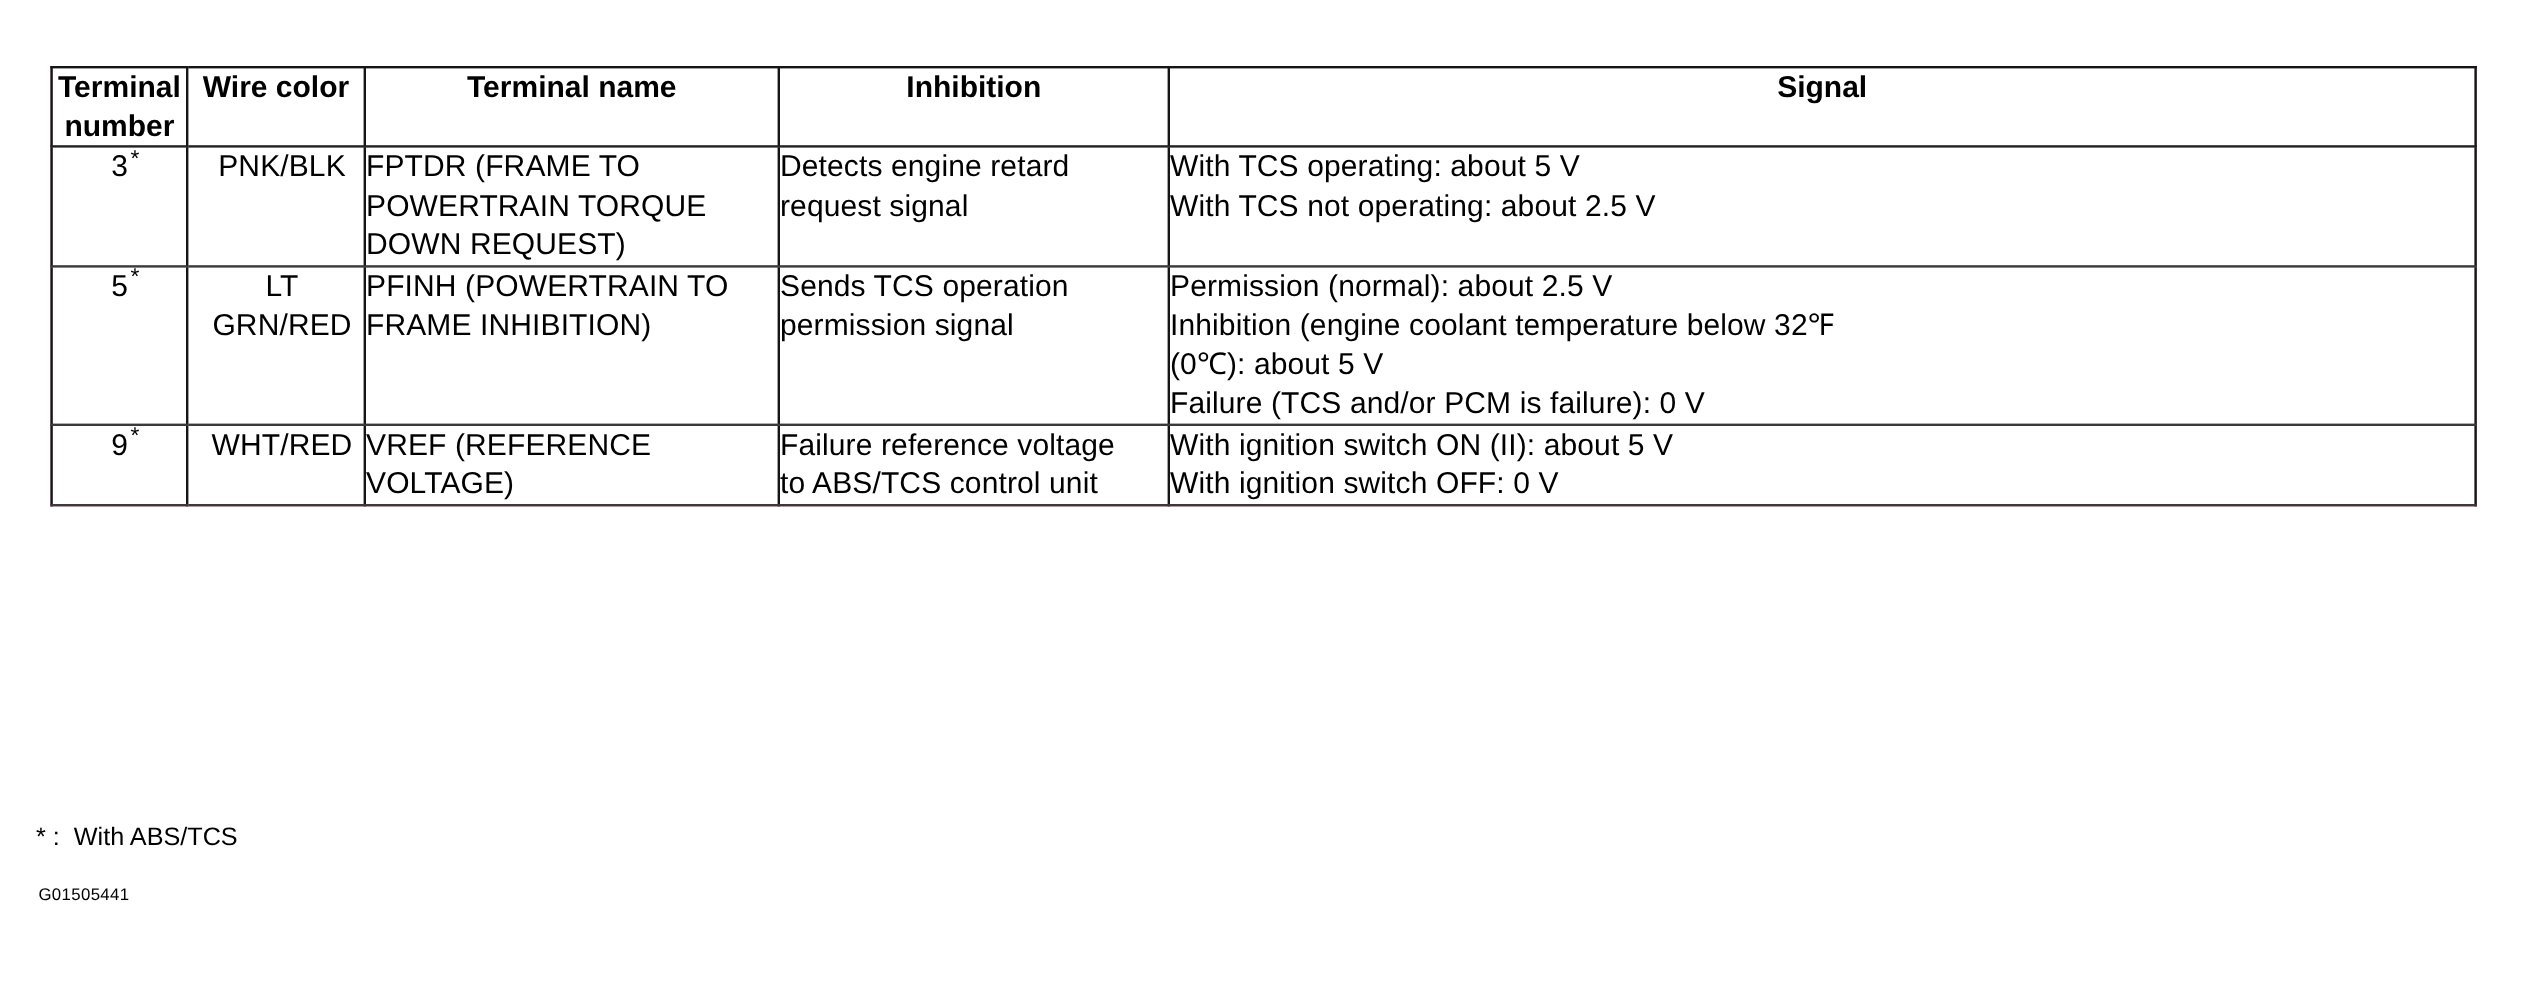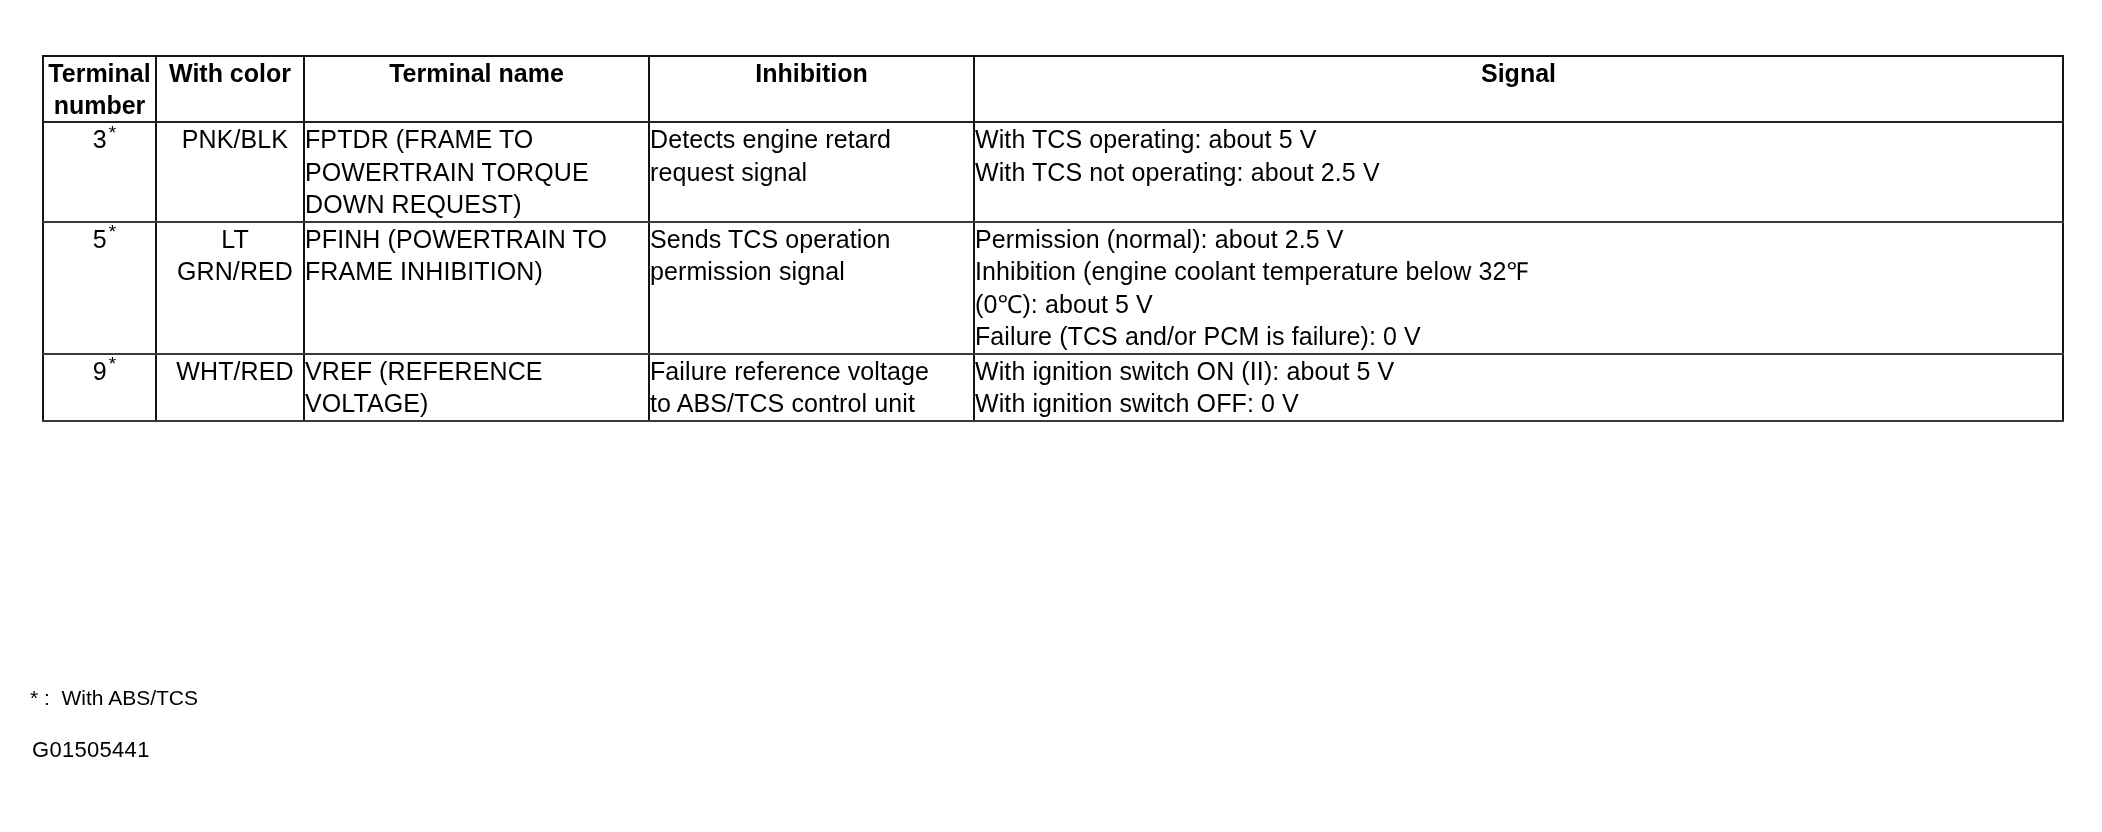--- a/index.html
+++ b/index.html
@@ -102,21 +102,21 @@
     left: 30px;
     top: 686px;
     font-size: 21px;
     line-height: 1.1;
     white-space: pre;
   }
   .ref-code {
     position: absolute;
     left: 32px;
     top: 738px;
-    font-size: 22px;
+    font-size: 14px;
     line-height: 1.1;
     letter-spacing: 0.3px;
   }
 
   
   .page, .wiring-table { -webkit-font-smoothing: none; }
 </style>
 </head>
 <body>
 
@@ -128,21 +128,21 @@
       <col class="c-wire">
       <col class="c-name">
       <col class="c-desc">
       <col class="c-signal">
     </colgroup>
 
     <thead>
       <tr>
         <th class="head-cell">Terminal
 number</th>
-        <th class="head-cell">With color</th>
+        <th class="head-cell">Wire color</th>
         <th class="head-cell">Terminal name</th>
         <th class="head-cell">Inhibition</th>
         <th class="head-cell">Signal</th>
       </tr>
     </thead>
 
     <tbody>
 
       <tr>
         <td class="cell center"><span class="term-num"><span>3</span><span class="star">*</span></span></td>

